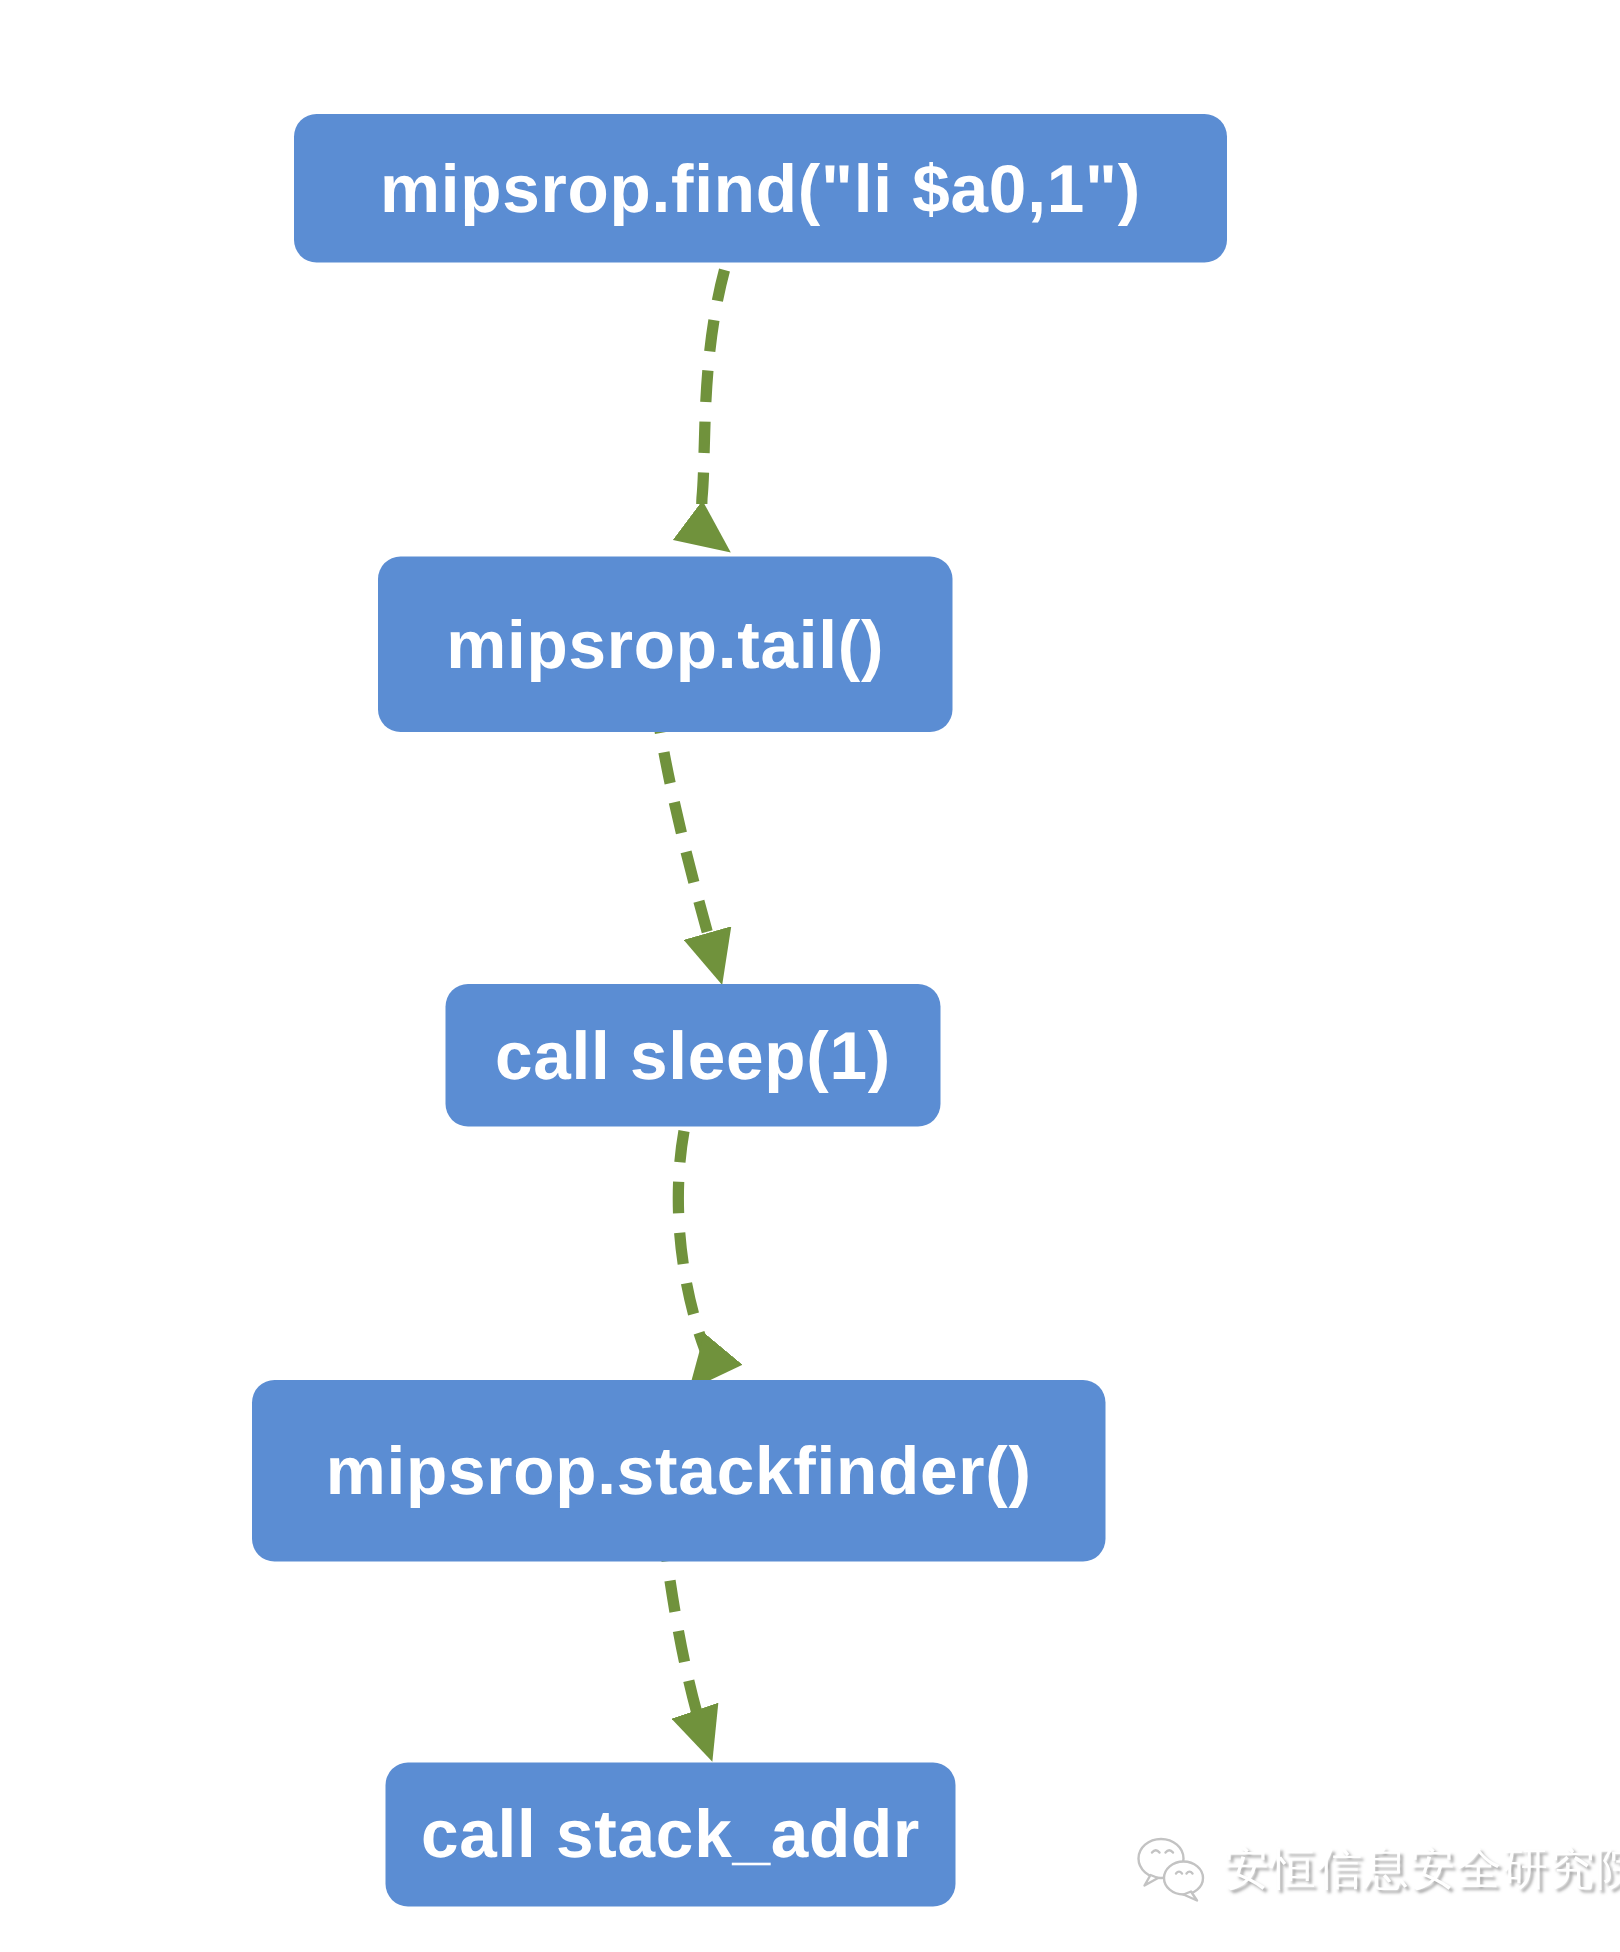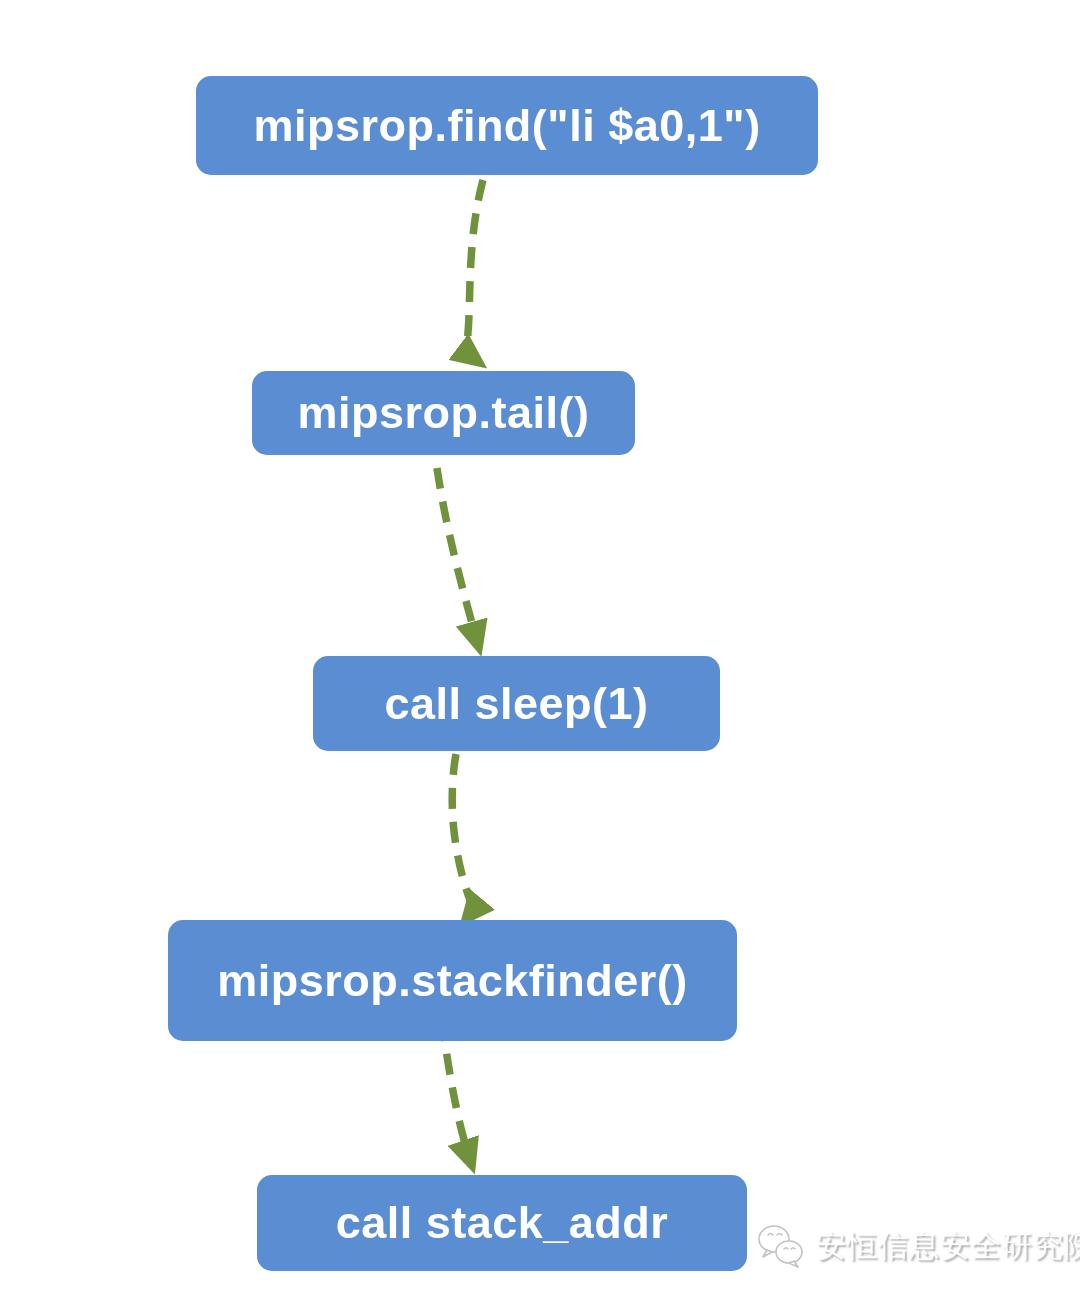--- a/index.html
+++ b/index.html
@@ -23,24 +23,24 @@
     display: flex;
     align-items: center;
     justify-content: center;
     font-weight: bold;
     font-size: 45px;
     letter-spacing: 0.5px;
     white-space: nowrap;
     box-sizing: border-box;
   }
   .node-find        { left: 196px; top: 76px;   width: 622px; height: 99px; }
-  .node-tail        { left: 252px; top: 371px;  width: 383px; height: 84px; }
-  .node-sleep       { left: 297px; top: 656px;  width: 407px; height: 95px; margin-left: 16px; }
+  .node-tail        { left: 252px; top: 371px;  width: 383px; height: 117px; }
+  .node-sleep       { left: 297px; top: 656px;  width: 330px; height: 95px; }
   .node-stackfinder { left: 168px; top: 920px;  width: 569px; height: 121px; }
-  .node-stackaddr   { left: 257px; top: 1175px; width: 490px; height: 96px; }
+  .node-stackaddr   { left: 257px; top: 1175px; width: 380px; height: 96px; }
 
   .arrow-layer {
     position: absolute;
     left: 0; top: 0;
     width: 1080px;
     height: 1301px;
     pointer-events: none;
   }
   .arrow-path {
     fill: none;

